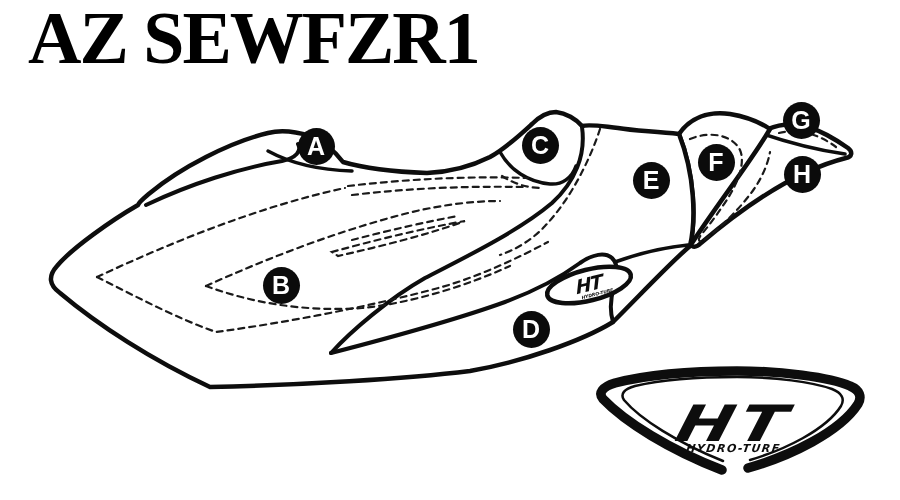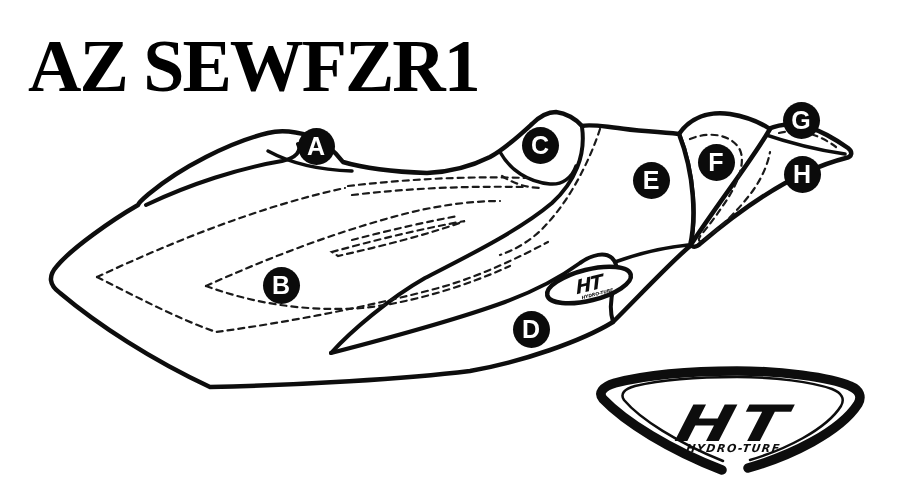--- a/index.html
+++ b/index.html
@@ -1,20 +1,20 @@
 <!DOCTYPE html>
 <html><head>
 <meta charset="utf-8">
 <style>
   html,body{margin:0;padding:0;background:#fff;}
   .stage{position:relative;width:900px;height:500px;background:#fff;overflow:hidden;
          font-family:"Liberation Sans",sans-serif;}
   .title{position:absolute;left:28px;top:2px;font-family:"Liberation Serif",serif;
          font-weight:700;font-size:74px;line-height:72px;letter-spacing:-2px;color:#000;
-         white-space:nowrap;margin-top:28px;}
+         white-space:nowrap;}
   .diagram-svg{position:absolute;left:0;top:0;}
   .part-label{position:absolute;width:37px;height:37px;margin-left:-18.5px;margin-top:-18.5px;
       border-radius:50%;background:#0b0b0b;color:#fff;display:flex;align-items:center;
       justify-content:center;font-weight:700;font-size:25px;
       font-family:"Liberation Sans",sans-serif;user-select:none;}
   .pl-a{left:316px;top:146px}.pl-b{left:281px;top:285px}.pl-c{left:540px;top:145px}
   .pl-d{left:531px;top:329px}.pl-e{left:651px;top:180px}.pl-f{left:716px;top:162px}
   .pl-g{left:801px;top:120px}.pl-h{left:802px;top:174px}
   .ink{stroke:#0d0d0d;fill:none;stroke-linecap:round;stroke-linejoin:round;}
   .panel{fill:#ffffff;stroke:#0d0d0d;stroke-linejoin:round;}

